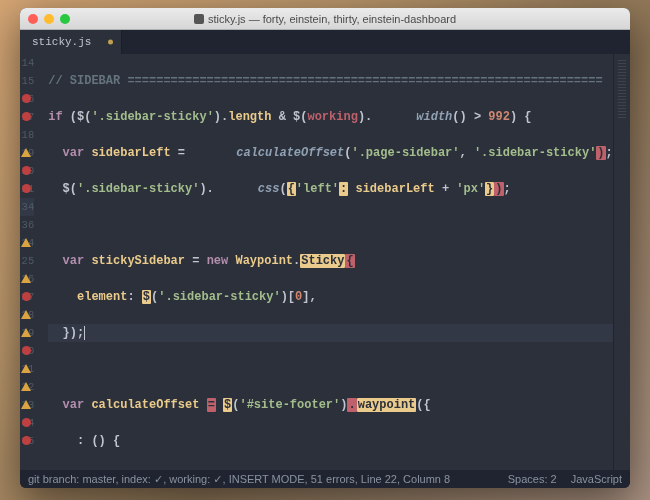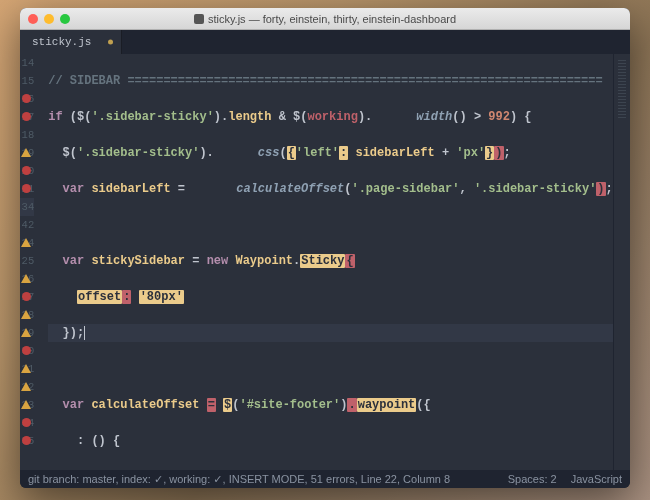--- a/index.html
+++ b/index.html
@@ -153,42 +153,42 @@
     <div class="gutter" id="gutter">
         <div class="gline">14</div>
         <div class="gline">15</div>
         <div class="gline">16<div class="marker err"></div></div>
         <div class="gline">17<div class="marker err"></div></div>
         <div class="gline">18</div>
         <div class="gline">19<div class="marker warn"></div></div>
         <div class="gline">20<div class="marker err"></div></div>
         <div class="gline">21<div class="marker err"></div></div>
         <div class="gline" style="background: rgb(50, 56, 70);">34</div>
-        <div class="gline">42</div>
+        <div class="gline">36</div>
         <div class="gline">24<div class="marker warn"></div></div>
         <div class="gline">25</div>
         <div class="gline">26<div class="marker warn"></div></div>
         <div class="gline">27<div class="marker err"></div></div>
         <div class="gline">28<div class="marker warn"></div></div>
         <div class="gline">29<div class="marker warn"></div></div>
         <div class="gline">30<div class="marker err"></div></div>
         <div class="gline">31<div class="marker warn"></div></div>
         <div class="gline">32<div class="marker warn"></div></div>
         <div class="gline">33<div class="marker warn"></div></div>
         <div class="gline">34<div class="marker err"></div></div>
         <div class="gline">35<div class="marker err"></div></div>
       </div>
     <div class="code">
 <div class="cline"><span class="cm">// SIDEBAR ==================================================================</span></div>
 <div class="cline"><span class="kw">if</span> ($(<span class="str">'.sidebar-sticky'</span>).<span class="id">length</span> &amp; $(<span class="var">working</span>).<span class="fn">width</span>() &gt; <span class="num">992</span>) {</div>
+<div class="cline">  <span class="kw">var</span> <span class="id">sidebarLeft</span> = <span class="fn">calculateOffset</span>(<span class="str">'.page-sidebar'</span>, <span class="str">'.sidebar-sticky'</span><span class="herr">)</span>;</div>
 <div class="cline">  $(<span class="str">'.sidebar-sticky'</span>).<span class="fn">css</span>(<span class="hl">{</span><span class="str">'left'</span><span class="hl">:</span> <span class="id">sidebarLeft</span> + <span class="str">'px'</span><span class="hl">}</span><span class="herr">)</span>;</div>
-<div class="cline">  <span class="kw">var</span> <span class="id">sidebarLeft</span> = <span class="fn">calculateOffset</span>(<span class="str">'.page-sidebar'</span>, <span class="str">'.sidebar-sticky'</span><span class="herr">)</span>;</div>
 <div class="cline"></div>
 <div class="cline">  <span class="kw">var</span> <span class="id">stickySidebar</span> = <span class="kw">new</span> <span class="id">Waypoint</span>.<span class="hl">Sticky</span><span class="herr">{</span></div>
-<div class="cline">    <span class="hl">offset</span><span class="herr">:</span> <span class="hl">'80px'</span></div>
+<div class="cline">    <span class="id">element</span>: <span class="hl">$</span>(<span class="str">'.sidebar-sticky'</span>)[<span class="num">0</span>],</div>
 <div class="cline active">  });<span class="cursor"></span></div>
 <div class="cline"></div>
 <div class="cline">  <span class="kw">var</span> <span class="id">calculateOffset</span> <span class="herr">=</span> <span class="hl">$</span>(<span class="str">'#site-footer'</span>)<span class="herr">.</span><span class="hl">waypoint</span>({</div>
 <div class="cline">    : () {</div>
 
 
 
 
 
 

